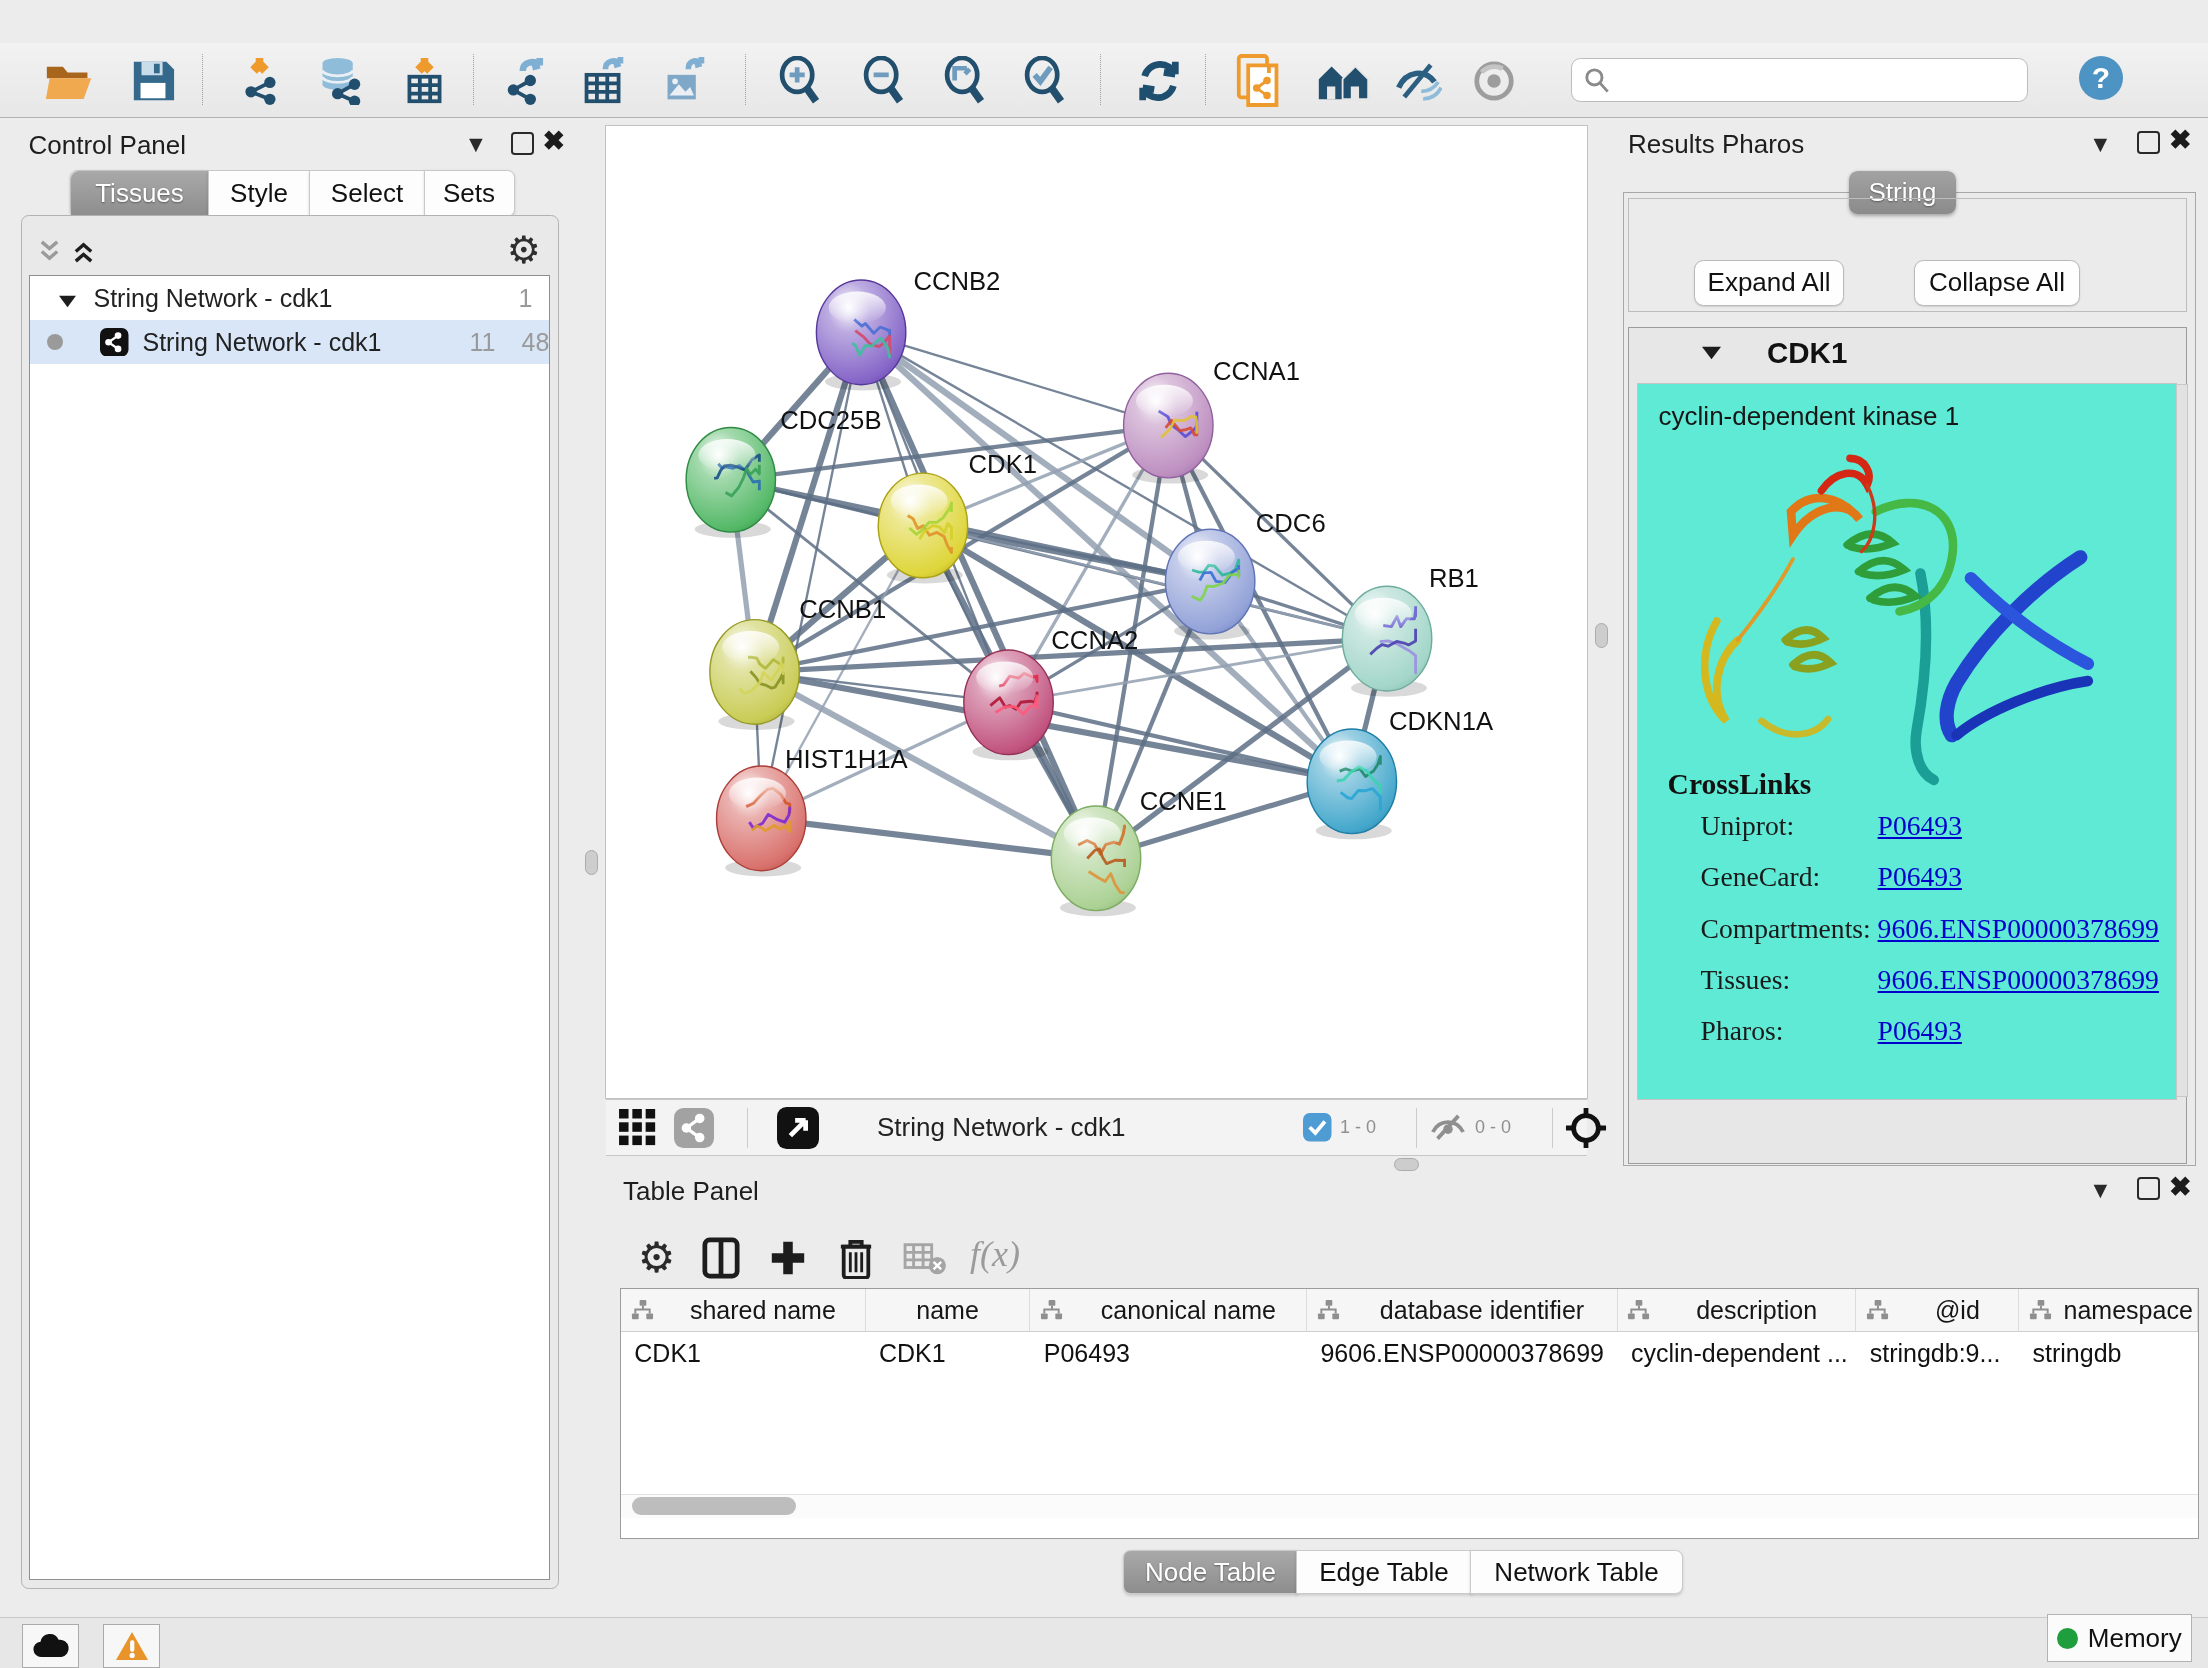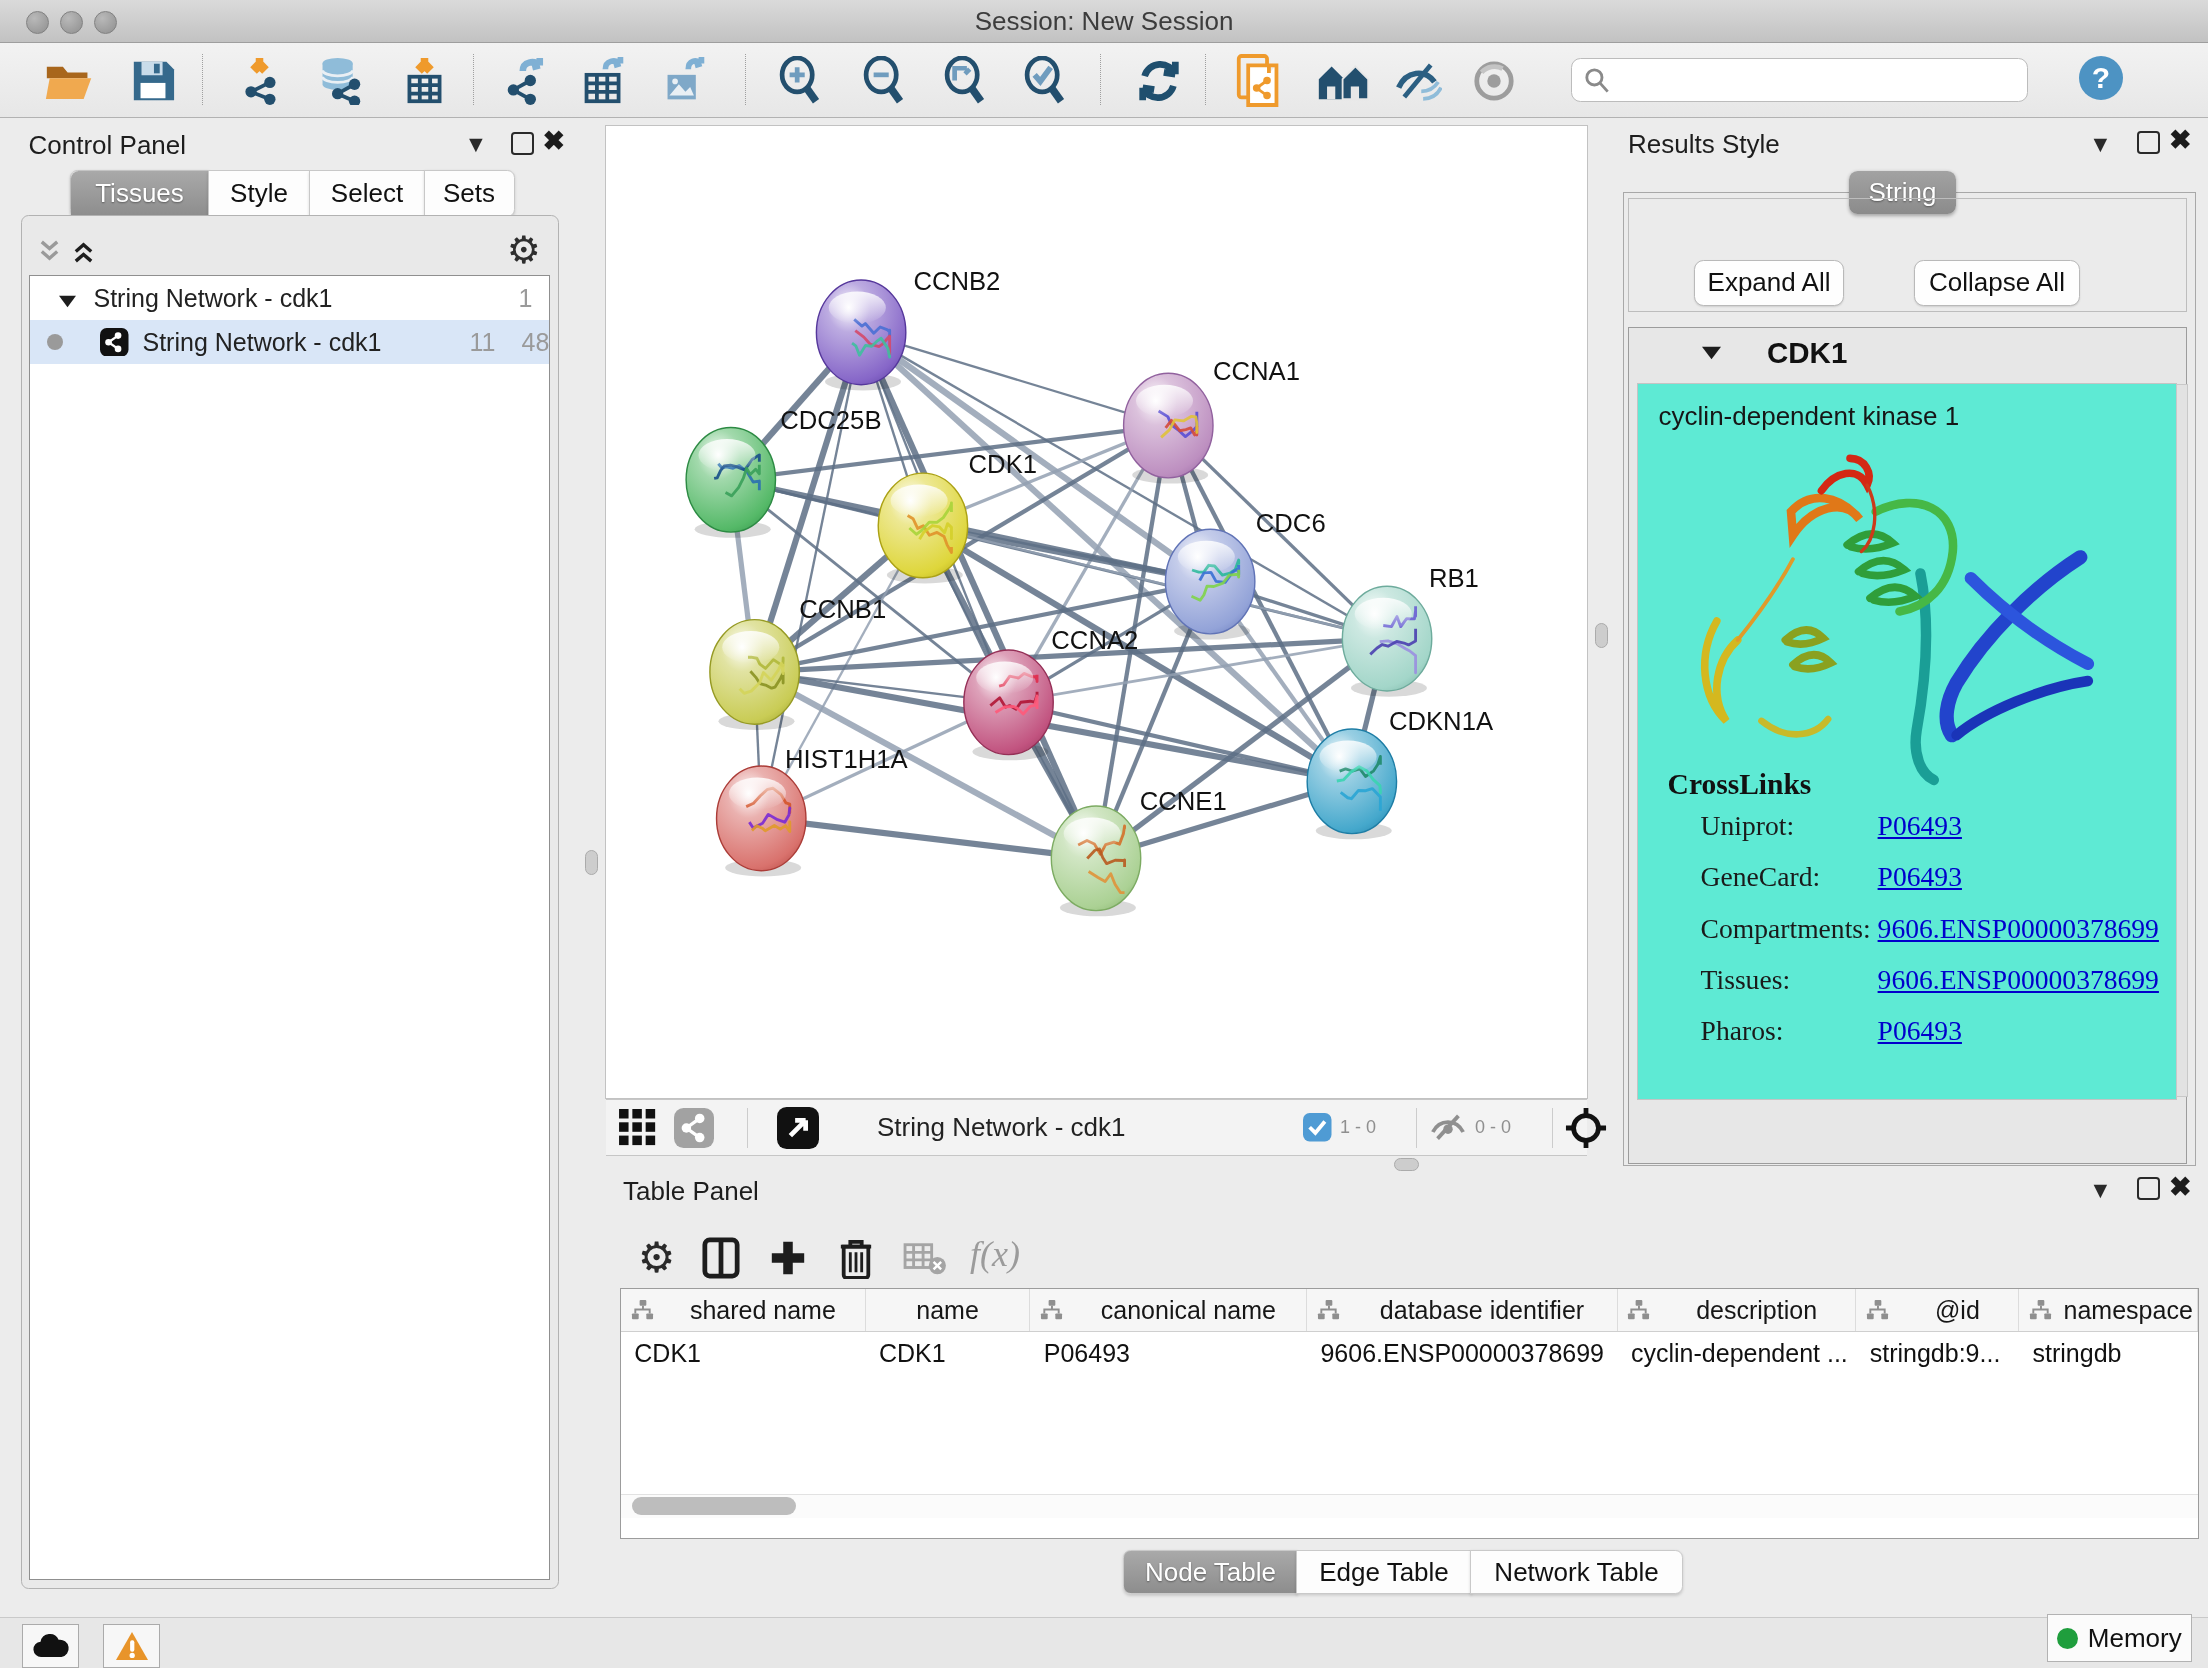--- a/index.html
+++ b/index.html
@@ -84,26 +84,20 @@
   .sb-btn{top:5.7px;width:55px;height:42px;background:#f7f7f7;border:1.9px solid #ababab;display:flex;align-items:center;justify-content:center;}
   .mem-btn{left:2047px;top:-3.8px;width:143px;height:46px;background:#fbfbfb;border:1.9px solid #b2b2b2;display:flex;align-items:center;justify-content:center;gap:9.5px;}
   .mem-dot{width:21px;height:21px;border-radius:50%;background:#1f9e3d;}
   .mem-label{font-size:26px;color:#111;}
 </style>
 </head>
 <body>
 
 <div id="window">
 
-  <div class="abs titlebar">
-    <div class="abs tl" style="left:26px"></div>
-    <div class="abs tl" style="left:60px"></div>
-    <div class="abs tl" style="left:94px"></div>
-    <div class="title-text">Session: New Session</div>
-  </div>
 
   <div class="abs toolbar">
     <span class="abs tbi" style="left:43px">
       <svg width="51" height="44" viewBox="0 0 54 46">
           <path d="M3 8 L20 8 L25 14 L46 14 L46 20 L3 20 Z" fill="#a8661c"></path>
           <path d="M6 20 L50 20 L42 42 L2 42 Z" fill="#f0a94f"></path>
         </svg>
     </span>
     <span class="abs tbi" style="left:126px">
       <svg width="46" height="46" viewBox="0 0 48 48">
@@ -591,21 +585,21 @@
     <span class="abs nf-grey" style="left:869px;top:0">0 - 0</span>
     <div class="abs vline" style="left:946px"></div>
     <span class="abs" style="left:959px;top:6.7px">
       <svg width="42" height="42" viewBox="0 0 44 44">
           <circle cx="22" cy="22" r="13" stroke="#111" stroke-width="5" fill="none"></circle>
           <path d="M22 1 V10 M22 34 V43 M1 22 H10 M34 22 H43" stroke="#111" stroke-width="5"></path>
         </svg>
     </span>
   </div>
 
-  <span class="abs ptitle" style="left:1628px;top:129px">Results Style</span>
+  <span class="abs ptitle" style="left:1628px;top:129px">Results Pharos</span>
   <span class="abs pico" style="left:2089px;top:133px">▼</span>
   <span class="abs float-sq" style="left:2137px;top:131px"></span>
   <span class="abs close-x" style="left:2169px;top:129px">✖</span>
 
   <div class="abs rp-outer"></div>
   <div class="abs rp-tab">String</div>
 
   <div class="abs rp-btnrow">
     <div class="abs rp-btn" style="left:65px;width:148px">Expand All</div>
     <div class="abs rp-btn" style="left:285px;width:164px">Collapse All</div>

